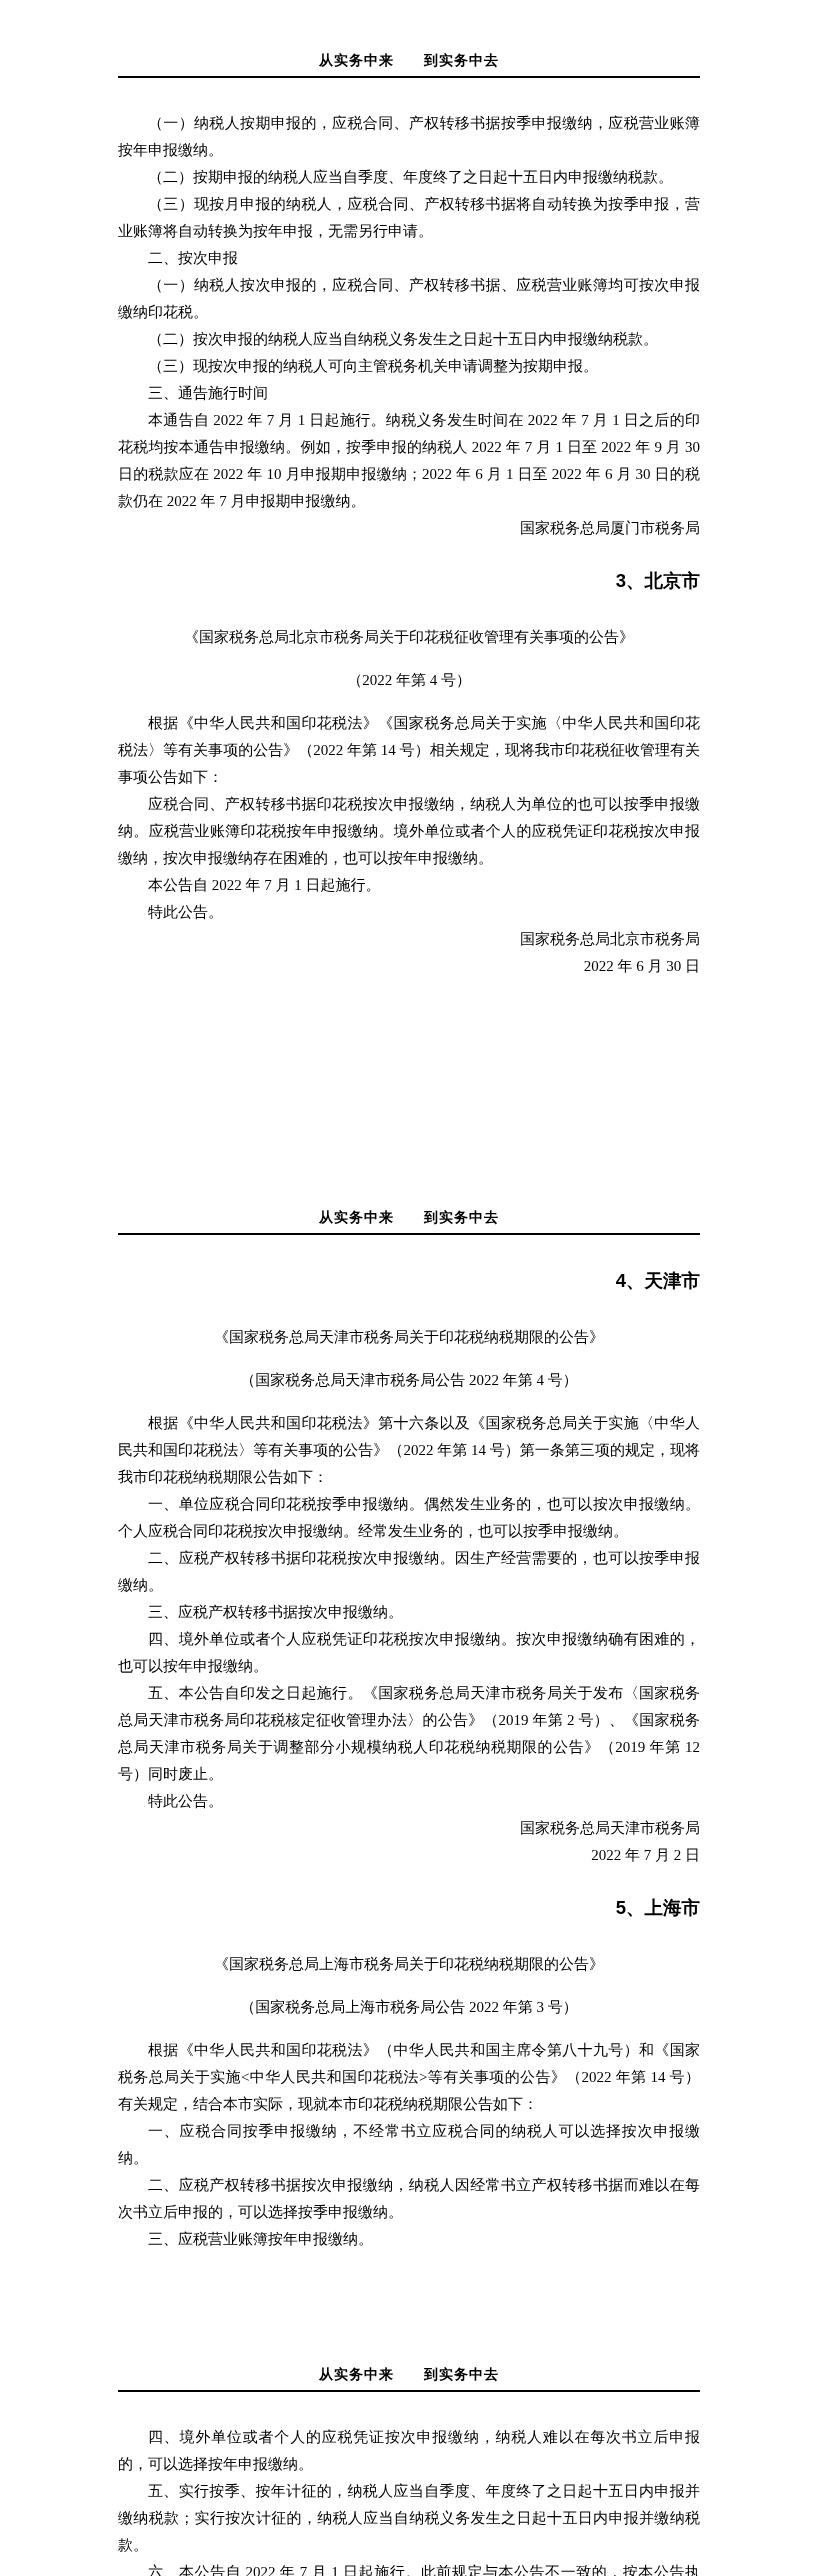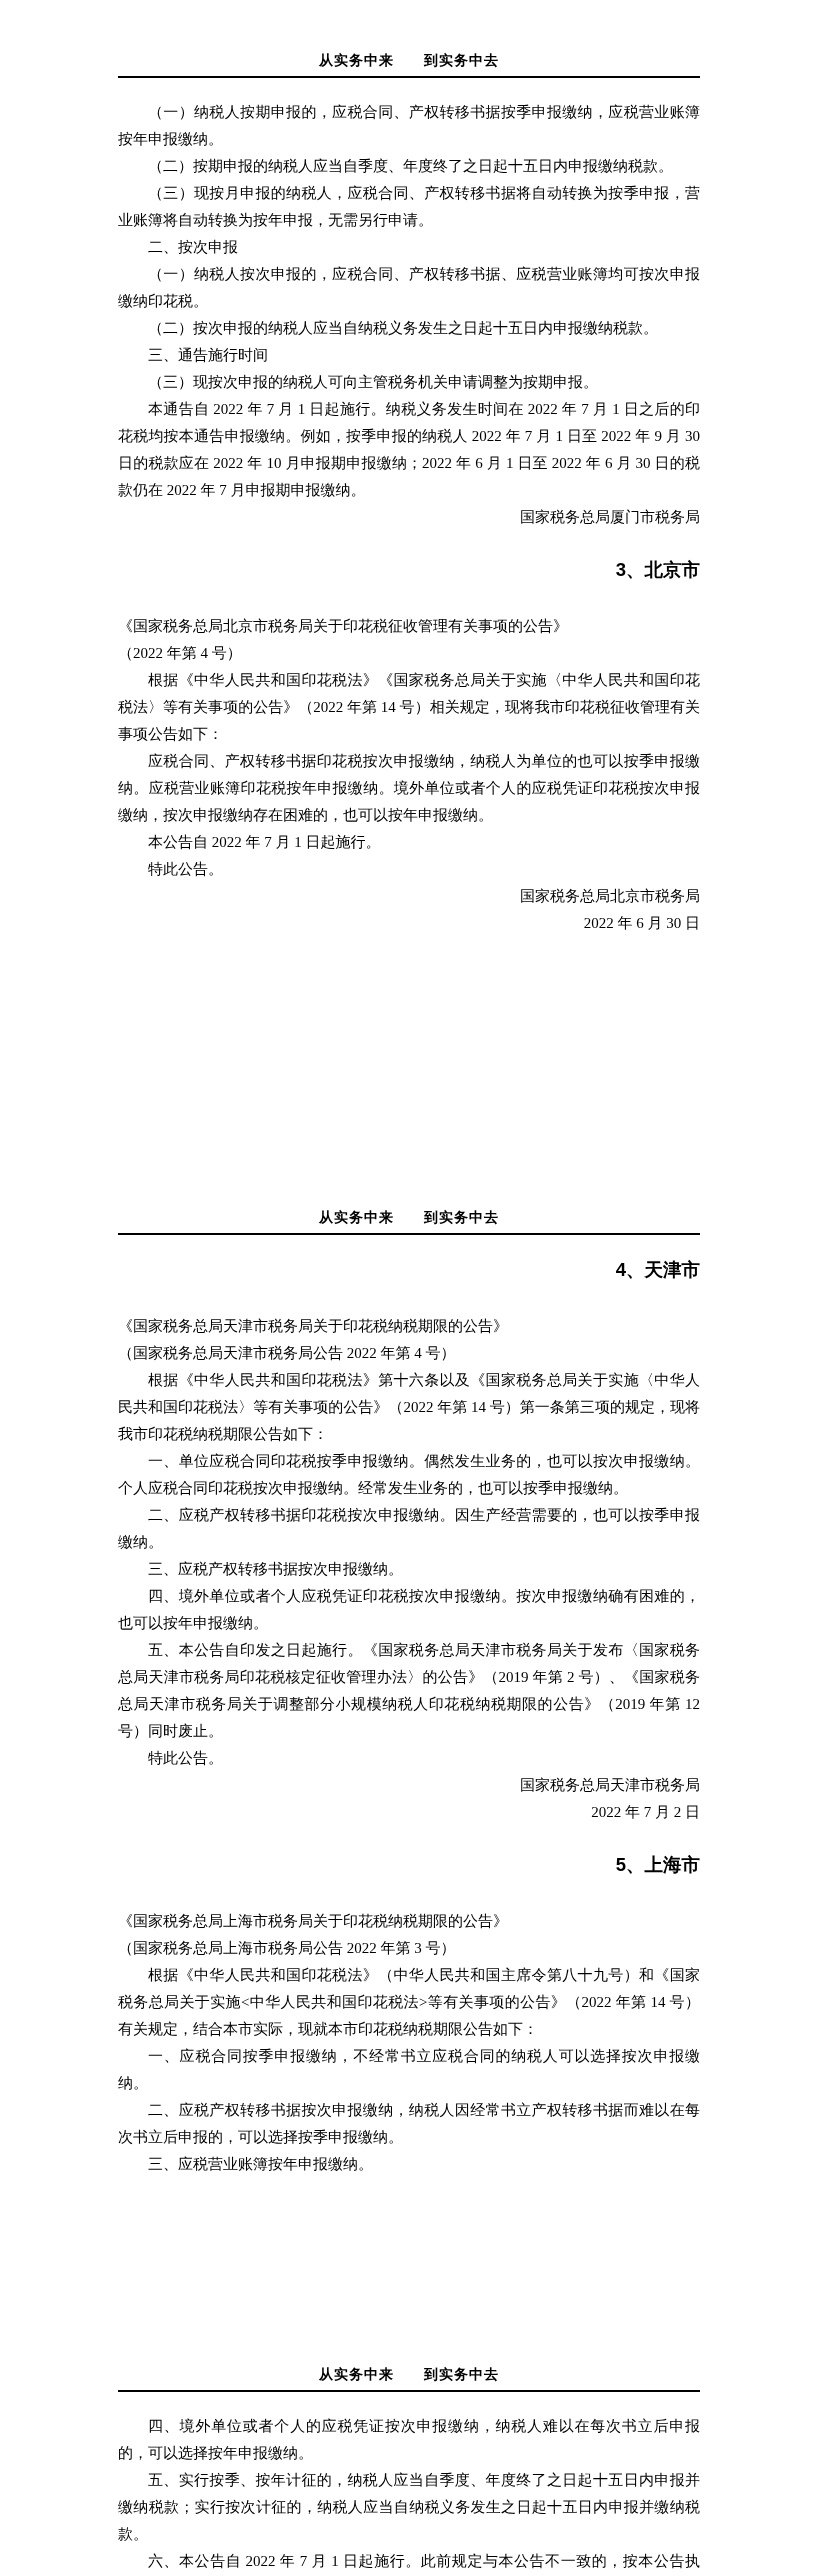--- a/index.html
+++ b/index.html
@@ -32,35 +32,36 @@
   .header-rule {
     position: absolute;
     top: 76px;
     left: 118px;
     width: 582px;
     height: 2.1px;
     background: #000000;
   }
   .page-body {
     position: absolute;
-    top: 99px;
+    top: 110px;
     left: 118px;
     width: 582px;
     font-size: 15px;
     line-height: 27px;
     text-align: justify;
   }
   .page-body > :first-child { margin-top: 0; }
   .para {
     margin: 0;
     text-indent: 2em;
   }
   .doc-title, .doc-number {
-    margin: 0;
+    margin: 16px;
     text-indent: 0;
+    text-align: center;
   }
   .sig {
     margin: 0;
     text-indent: 0;
     text-align: right;
   }
   .section-heading {
     margin: 25px 0 30px 0;
     font-family: "Liberation Sans", "DejaVu Sans", sans-serif;
     font-weight: bold;
@@ -86,22 +87,22 @@
     <section class="page">
       <div class="page-header">从实务中来　　到实务中去</div>
       <div class="header-rule"></div>
       <div class="page-body">
         <p class="para">（一）纳税人按期申报的，应税合同、产权转移书据按季申报缴纳，应税营业账簿按年申报缴纳。</p>
         <p class="para">（二）按期申报的纳税人应当自季度、年度终了之日起十五日内申报缴纳税款。</p>
         <p class="para">（三）现按月申报的纳税人，应税合同、产权转移书据将自动转换为按季申报，营业账簿将自动转换为按年申报，无需另行申请。</p>
         <p class="para">二、按次申报</p>
         <p class="para">（一）纳税人按次申报的，应税合同、产权转移书据、应税营业账簿均可按次申报缴纳印花税。</p>
         <p class="para">（二）按次申报的纳税人应当自纳税义务发生之日起十五日内申报缴纳税款。</p>
+        <p class="para">（三）现按次申报的纳税人可向主管税务机关申请调整为按期申报。</p>
         <p class="para">三、通告施行时间</p>
-        <p class="para">（三）现按次申报的纳税人可向主管税务机关申请调整为按期申报。</p>
         <p class="para">本通告自 2022 年 7 月 1 日起施行。纳税义务发生时间在 2022 年 7 月 1 日之后的印花税均按本通告申报缴纳。例如，按季申报的纳税人 2022 年 7 月 1 日至 2022 年 9 月 30 日的税款应在 2022 年 10 月申报期申报缴纳；2022 年 6 月 1 日至 2022 年 6 月 30 日的税款仍在 2022 年 7 月申报期申报缴纳。</p>
         <p class="sig">国家税务总局厦门市税务局</p>
         <h2 class="section-heading">3、北京市</h2>
         <p class="doc-title">《国家税务总局北京市税务局关于印花税征收管理有关事项的公告》</p>
         <p class="doc-number">（2022 年第 4 号）</p>
         <p class="para">根据《中华人民共和国印花税法》《国家税务总局关于实施〈中华人民共和国印花税法〉等有关事项的公告》（2022 年第 14 号）相关规定，现将我市印花税征收管理有关事项公告如下：</p>
         <p class="para">应税合同、产权转移书据印花税按次申报缴纳，纳税人为单位的也可以按季申报缴纳。应税营业账簿印花税按年申报缴纳。境外单位或者个人的应税凭证印花税按次申报缴纳，按次申报缴纳存在困难的，也可以按年申报缴纳。</p>
         <p class="para">本公告自 2022 年 7 月 1 日起施行。</p>
         <p class="para">特此公告。</p>
         <p class="sig">国家税务总局北京市税务局</p>

